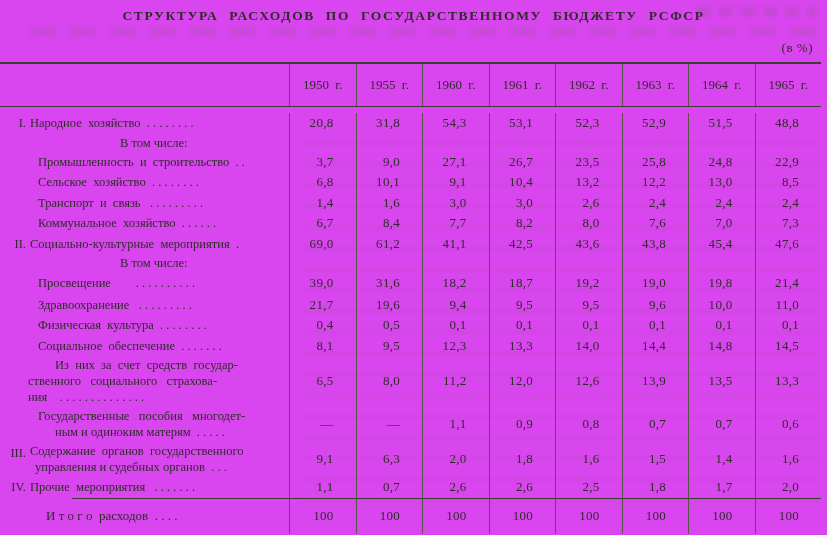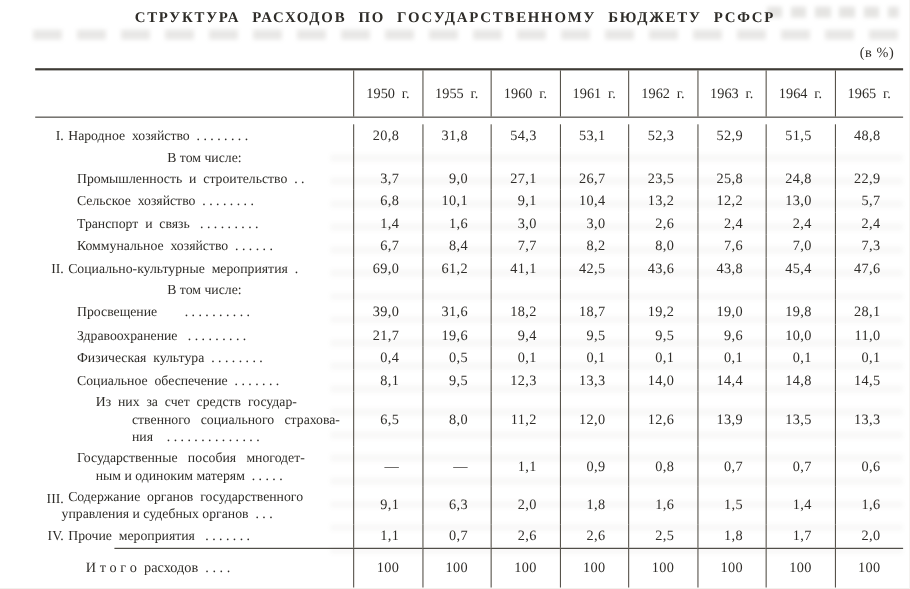--- a/index.html
+++ b/index.html
@@ -1,58 +1,58 @@
 <!DOCTYPE html>
 <html><head>
 <meta charset="utf-8">
 <style>
   html,body { margin:0; padding:0; background:#e8e6e0; }
   .page {
     position:relative; width:827px; height:535px; overflow:hidden;
-    background:#ffffff; color:#2f2d29;
+    background:#d946ef; color:#2f2d29;
     font-family:"Liberation Serif","DejaVu Serif",serif;
   }
   
   .bleed { position:absolute; pointer-events:none; filter:blur(2px); }
   .b1 { top:27px; left:30px; right:8px; height:9px;
         background:repeating-linear-gradient(90deg, rgba(95,90,78,.14) 0 26px, transparent 26px 40px); }
   .b2 { top:140px; left:300px; right:6px; bottom:30px; opacity:.55;
         background:repeating-linear-gradient(180deg, rgba(95,90,78,.07) 0 7px, transparent 7px 21px); }
   .b3 { top:6px; right:10px; width:120px; height:10px;
         background:repeating-linear-gradient(90deg, rgba(95,90,78,.16) 0 14px, transparent 14px 22px); }
 
   .title {
     position:absolute; top:8px; left:0; right:0; text-align:center;
     font-weight:bold; font-size:13.5px; letter-spacing:1.6px; word-spacing:6px;
   }
   .unit { position:absolute; top:40px; right:14px; font-size:13px; letter-spacing:.5px; }
 
   .tbl { position:absolute; top:62px; left:0; width:821px; }
-  .thead, .tr { display:grid; grid-template-columns:289px repeat(8,1fr); box-sizing:border-box;margin-left:32px; }
+  .thead, .tr { display:grid; grid-template-columns:289px repeat(8,1fr); box-sizing:border-box; }
   .thead { border-top:2.6px solid #3e3b35; border-bottom:1.4px solid #3e3b35; height:45px; }
   .hy {
     display:flex; align-items:center; justify-content:center;
     font-size:13px; word-spacing:3px; border-left:1.2px solid #57534b; box-sizing:border-box;
   }
   .tbody { padding-top:6px; }
 
   .tr.h1 { height:20.5px; }
   .tr.sh { height:18px; }
   .tr.mt { height:22.5px; }
   .tr.h2 { height:35.5px; }
   .tr.h3 { height:50px; }
   .tr.total { height:36.5px; }
 
   .lc {
     position:relative; display:flex; flex-direction:column; justify-content:center;
     font-size:12.5px; line-height:16px; box-sizing:border-box;
   }
   .ln { white-space:pre; }
-  .pl30{padding-left:30px} .pl38{padding-left:38px} .pl48{padding-left:24px}
-  .pl55{padding-left:55px} .pl68{padding-left:88px} .pl86{padding-left:46px}
+  .pl30{padding-left:30px} .pl38{padding-left:38px} .pl48{padding-left:35px}
+  .pl55{padding-left:55px} .pl68{padding-left:28px} .pl86{padding-left:46px}
   .pl103{padding-left:120px}
   .num { position:absolute; left:2px; top:50%; transform:translateY(-50%); width:24px; text-align:right; }
   .tr.h2 .num { top:3px; transform:none; }
 
   .v {
     display:flex; align-items:center; justify-content:flex-end;
     padding-right:33%; box-sizing:border-box;
     font-size:13px; letter-spacing:.3px;
     border-left:1.2px solid #57534b;
   }
@@ -138,21 +138,21 @@
         <div class="lc">
             <div class="ln pl38">Сельское  хозяйство  . . . . . . . .</div>
           </div>
         <div class="v">6,8</div>
         <div class="v">10,1</div>
         <div class="v">9,1</div>
         <div class="v">10,4</div>
         <div class="v">13,2</div>
         <div class="v">12,2</div>
         <div class="v">13,0</div>
-        <div class="v">5,7</div>
+        <div class="v">8,5</div>
       </div>
 
       <div class="tr h1">
         <div class="lc">
             <div class="ln pl38">Транспорт  и  связь   . . . . . . . . .</div>
           </div>
         <div class="v">1,4</div>
         <div class="v">1,6</div>
         <div class="v">3,0</div>
         <div class="v">3,0</div>
@@ -209,21 +209,21 @@
         <div class="lc">
             <div class="ln pl38">Просвещение        . . . . . . . . . .</div>
           </div>
         <div class="v">39,0</div>
         <div class="v">31,6</div>
         <div class="v">18,2</div>
         <div class="v">18,7</div>
         <div class="v">19,2</div>
         <div class="v">19,0</div>
         <div class="v">19,8</div>
-        <div class="v">28,1</div>
+        <div class="v">21,4</div>
       </div>
 
       <div class="tr h1">
         <div class="lc">
             <div class="ln pl38">Здравоохранение   . . . . . . . . .</div>
           </div>
         <div class="v">21,7</div>
         <div class="v">19,6</div>
         <div class="v">9,4</div>
         <div class="v">9,5</div>

